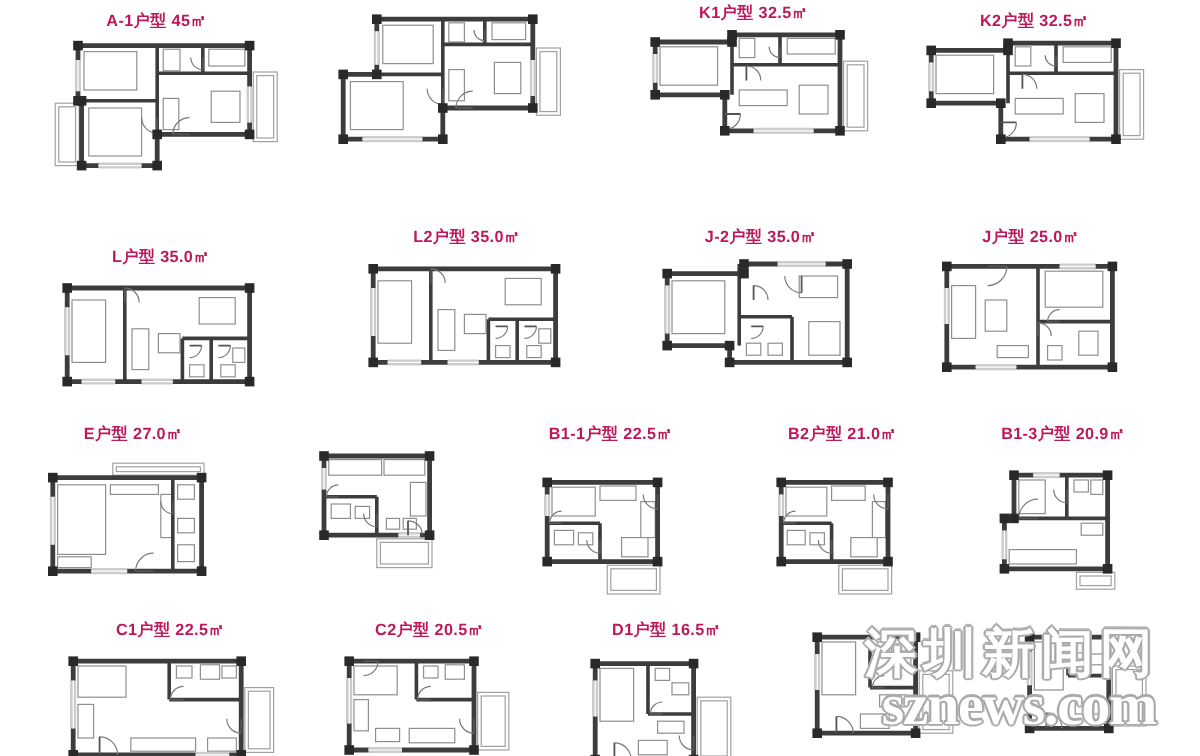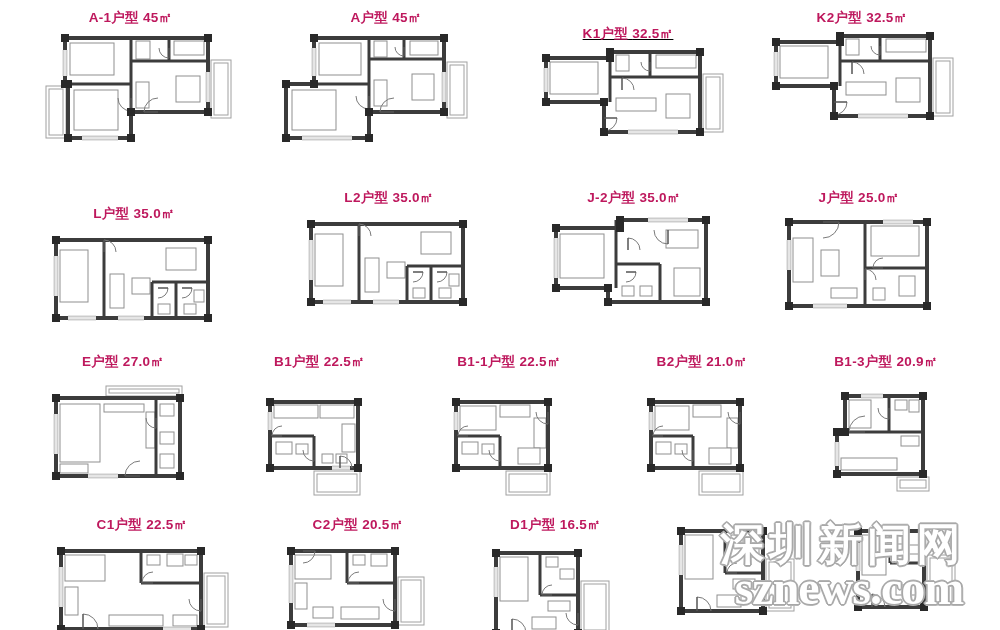--- a/index.html
+++ b/index.html
@@ -67,21 +67,20 @@
           <rect x="186" y="4" width="8" height="8" fill="#292929"></rect>
           <rect x="186" y="78" width="8" height="8" fill="#292929"></rect>
           <rect x="109" y="78" width="8" height="8" fill="#292929"></rect>
           <rect x="109" y="104" width="8" height="8" fill="#292929"></rect>
           <rect x="46" y="104" width="8" height="8" fill="#292929"></rect>
           <rect x="46" y="50" width="8" height="8" fill="#292929"></rect>
           <rect x="43" y="50" width="8" height="8" fill="#292929"></rect>
         </svg>
       </figure>
       <figure class="plan" style="left: 272px; top: 8px; width: 228px;">
-        <figcaption><span>A户型</span>&nbsp;<span>45㎡</span></figcaption>
         <svg width="228" height="130">
           <rect x="175" y="32" width="20" height="56" fill="none" stroke="#a0a0a0" stroke-width="1"></rect>
           <rect x="178" y="35" width="14" height="50" fill="none" stroke="#a0a0a0" stroke-width="1"></rect>
           <rect x="47" y="13" width="42" height="32" fill="#ffffff" stroke="#8f8f8f" stroke-width="1"></rect>
           <rect x="20" y="60" width="44" height="40" fill="#ffffff" stroke="#8f8f8f" stroke-width="1"></rect>
           <rect x="102" y="50" width="13" height="26" fill="#ffffff" stroke="#8f8f8f" stroke-width="1"></rect>
           <rect x="140" y="44" width="22" height="26" fill="#ffffff" stroke="#8f8f8f" stroke-width="1"></rect>
           <rect x="138" y="11" width="28" height="14" fill="#ffffff" stroke="#8f8f8f" stroke-width="1"></rect>
           <rect x="102" y="11" width="13" height="16" fill="#ffffff" stroke="#8f8f8f" stroke-width="1"></rect>
           <polygon points="42,8 172,8 172,82 97,82 97,108 14,108 14,54 42,54" fill="none" stroke="#3c3c3c" stroke-width="4"></polygon>
@@ -104,21 +103,21 @@
           <rect x="38" y="4" width="8" height="8" fill="#292929"></rect>
           <rect x="168" y="4" width="8" height="8" fill="#292929"></rect>
           <rect x="168" y="78" width="8" height="8" fill="#292929"></rect>
           <rect x="93" y="78" width="8" height="8" fill="#292929"></rect>
           <rect x="93" y="104" width="8" height="8" fill="#292929"></rect>
           <rect x="10" y="104" width="8" height="8" fill="#292929"></rect>
           <rect x="10" y="50" width="8" height="8" fill="#292929"></rect>
           <rect x="38" y="50" width="8" height="8" fill="#292929"></rect>
         </svg>
       </figure>
-      <figure class="plan" style="left: 528px; top: 24px; width: 200px; text-decoration: underline;">
+      <figure class="plan" style="left: 528px; top: 1px; width: 200px;">
         <figcaption><span>K1户型</span>&nbsp;<span>32.5㎡</span></figcaption>
         <svg width="200" height="130">
           <rect x="175" y="28" width="20" height="58" fill="none" stroke="#a0a0a0" stroke-width="1"></rect>
           <rect x="178" y="31" width="14" height="52" fill="none" stroke="#a0a0a0" stroke-width="1"></rect>
           <rect x="22" y="16" width="48" height="32" fill="#ffffff" stroke="#8f8f8f" stroke-width="1"></rect>
           <rect x="88" y="52" width="40" height="13" fill="#ffffff" stroke="#8f8f8f" stroke-width="1"></rect>
           <rect x="138" y="48" width="24" height="24" fill="#ffffff" stroke="#8f8f8f" stroke-width="1"></rect>
           <rect x="128" y="9" width="40" height="13" fill="#ffffff" stroke="#8f8f8f" stroke-width="1"></rect>
           <rect x="88" y="9" width="13" height="16" fill="#ffffff" stroke="#8f8f8f" stroke-width="1"></rect>
           <polygon points="18,12 82,12 82,6 172,6 172,86 76,86 76,56 18,56" fill="none" stroke="#3c3c3c" stroke-width="4"></polygon>
@@ -300,21 +299,21 @@
           <path d="M82,59 A11,11 0 0 1 93,70" fill="none" stroke="#7a7a7a" stroke-width="1"></path>
           <line x1="82" y1="70" x2="82" y2="59" stroke="#555555" stroke-width="1.5"></line>
           <path d="M90,58 A10,10 0 0 1 100,48" fill="none" stroke="#7a7a7a" stroke-width="1"></path>
           <line x1="100" y1="58" x2="90" y2="58" stroke="#555555" stroke-width="1.5"></line>
           <rect x="2" y="8" width="8" height="8" fill="#292929"></rect>
           <rect x="140" y="8" width="8" height="8" fill="#292929"></rect>
           <rect x="140" y="92" width="8" height="8" fill="#292929"></rect>
           <rect x="2" y="92" width="8" height="8" fill="#292929"></rect>
         </svg>
       </figure>
-      <figure class="plan" style="left: 48px; top: 352px; width: 150px;">
+      <figure class="plan" style="left: 36px; top: 352px; width: 150px;">
         <figcaption><span>E户型</span>&nbsp;<span>27.0㎡</span></figcaption>
         <svg width="150" height="108">
           <rect x="58" y="12" width="76" height="10" fill="none" stroke="#a0a0a0" stroke-width="1"></rect>
           <rect x="61" y="15" width="70" height="4" fill="none" stroke="#a0a0a0" stroke-width="1"></rect>
           <rect x="12" y="30" width="40" height="58" fill="#ffffff" stroke="#8f8f8f" stroke-width="1"></rect>
           <rect x="12" y="90" width="28" height="9" fill="#ffffff" stroke="#8f8f8f" stroke-width="1"></rect>
           <rect x="56" y="30" width="40" height="8" fill="#ffffff" stroke="#8f8f8f" stroke-width="1"></rect>
           <rect x="98" y="38" width="9" height="36" fill="#ffffff" stroke="#8f8f8f" stroke-width="1"></rect>
           <rect x="112" y="30" width="14" height="12" fill="#ffffff" stroke="#8f8f8f" stroke-width="1"></rect>
           <rect x="112" y="58" width="14" height="12" fill="#ffffff" stroke="#8f8f8f" stroke-width="1"></rect>
@@ -329,21 +328,20 @@
           <line x1="92" y1="102" x2="77" y2="102" stroke="#555555" stroke-width="1.5"></line>
           <path d="M108,54 A10,10 0 0 1 98,44" fill="none" stroke="#7a7a7a" stroke-width="1"></path>
           <line x1="108" y1="44" x2="108" y2="54" stroke="#555555" stroke-width="1.5"></line>
           <rect x="4" y="20" width="8" height="8" fill="#292929"></rect>
           <rect x="128" y="20" width="8" height="8" fill="#292929"></rect>
           <rect x="128" y="98" width="8" height="8" fill="#292929"></rect>
           <rect x="4" y="98" width="8" height="8" fill="#292929"></rect>
         </svg>
       </figure>
       <figure class="plan" style="left: 262px; top: 352px; width: 115px;">
-        <figcaption><span>B1户型</span>&nbsp;<span>22.5㎡</span></figcaption>
         <svg width="115" height="125">
           <rect x="52" y="97" width="46" height="24" fill="none" stroke="#a0a0a0" stroke-width="1"></rect>
           <rect x="55" y="100" width="40" height="18" fill="none" stroke="#a0a0a0" stroke-width="1"></rect>
           <rect x="12" y="31" width="44" height="13" fill="#ffffff" stroke="#8f8f8f" stroke-width="1"></rect>
           <rect x="58" y="31" width="34" height="13" fill="#ffffff" stroke="#8f8f8f" stroke-width="1"></rect>
           <rect x="80" y="50" width="13" height="28" fill="#ffffff" stroke="#8f8f8f" stroke-width="1"></rect>
           <rect x="14" y="68" width="16" height="12" fill="#ffffff" stroke="#8f8f8f" stroke-width="1"></rect>
           <rect x="34" y="70" width="12" height="10" fill="#ffffff" stroke="#8f8f8f" stroke-width="1"></rect>
           <rect x="60" y="80" width="11" height="9" fill="#ffffff" stroke="#8f8f8f" stroke-width="1"></rect>
           <rect x="74" y="80" width="11" height="9" fill="#ffffff" stroke="#8f8f8f" stroke-width="1"></rect>

